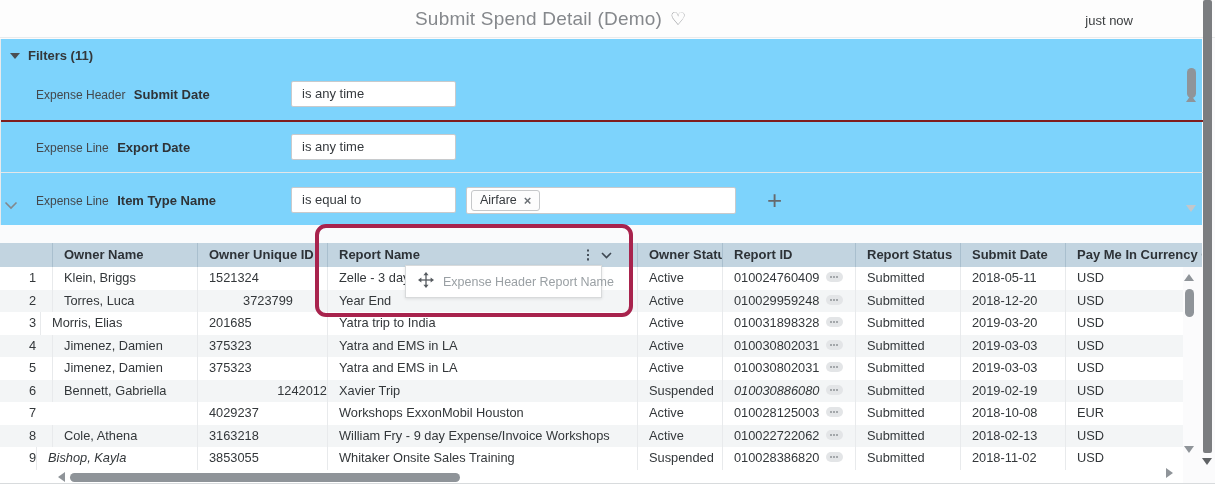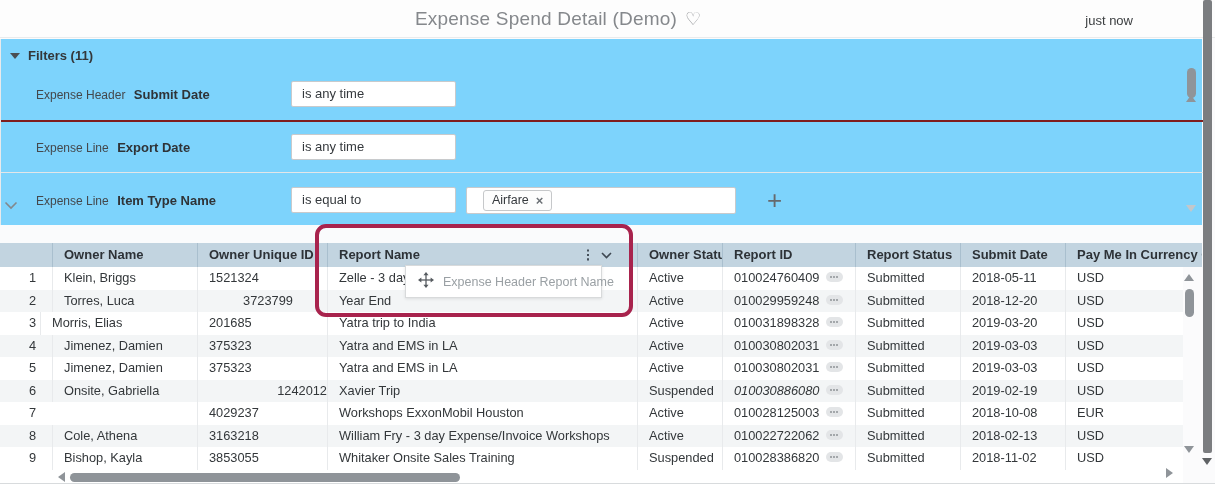--- a/index.html
+++ b/index.html
@@ -22,21 +22,21 @@
   .f-row { position:absolute; left:0; width:1202px; height:52px; }
   .f-row.r1 { top:29px; }
   .f-row.r2 { top:81px; border-top:2px solid #7f1d1d; }
   .f-row.r3 { top:133px; height:54px; border-top:1px solid #e4e6e8; }
   .f-label { position:absolute; left:35px; top:50%; transform:translateY(-50%); white-space:nowrap; }
   .f-context { font-size:12px; color:#44484c; }
   .f-field { font-size:13px; font-weight:700; color:#2f3337; margin-left:4px; }
   .op-box { position:absolute; left:290px; top:50%; margin-top:-13px; width:165px; height:26px; background:#fff;
             border:1px solid #c8cacc; border-radius:2px; font-size:13px; color:#35393d; line-height:24px; padding-left:10px; }
   .values-box { position:absolute; left:465px; top:50%; margin-top:-13px; width:270px; height:27px; background:#fff;
-            border:1px solid #c8cacc; border-radius:2px; display:flex; align-items:center; padding-left:16px; }
+            border:1px solid #c8cacc; border-radius:2px; display:flex; align-items:center; padding-left:4px; }
   .chip { display:inline-flex; align-items:center; border:1px solid #c6c8ca; border-radius:3px; background:#fdfdfd;
           padding:2px 8px; font-size:12.5px; color:#35393d; }
   .chip-x { margin-left:7px; color:#6b7075; font-size:13px; font-weight:700; cursor:pointer; }
   .add-filter { position:absolute; left:766px; top:50%; margin-top:-15px; font-size:26px; font-weight:300; color:#66696d; cursor:pointer; line-height:30px; }
   .row-chevron { position:absolute; left:3px; top:50%; margin-top:-4px; cursor:pointer; }
 
   .gap-strip { position:absolute; left:0; top:225px; width:1202px; height:18px; background:#fafbfc; }
 
   
   .grid-header { position:absolute; left:0; top:243px; width:1202px; height:24px; background:#c2d4e0; }
@@ -75,21 +75,21 @@
 
   .bottom-line { position:absolute; left:0; top:483px; width:1215px; height:1px; background:#d8dbdd; }
   .below-strip { position:absolute; left:0; top:484px; width:1215px; height:5px; background:#fff; }
 </style>
 </head>
 <body>
 
 <div class="page">
 
   <div class="titlebar">
-    <div class="page-title"><span>Expense Spend Detail (Demo)</span><span class="fav-heart">♡</span></div>
+    <div class="page-title"><span>Submit Spend Detail (Demo)</span><span class="fav-heart">♡</span></div>
     <div class="updated">just now</div>
   </div>
 
   <div class="filters-panel">
     <div class="filters-toggle">
       <span class="caret-down"></span>
       <span class="filters-label">Filters (11)</span>
     </div>
 
     <div class="f-row r1">
@@ -204,21 +204,21 @@
         <div class="t-cell" style="left: 197px; width: 130px; height: 22.56px; line-height: 22.56px;"><span>375323</span></div>
         <div class="t-cell" style="left: 327px; width: 310px; height: 22.56px; line-height: 22.56px;"><span>Yatra and EMS in LA</span></div>
         <div class="t-cell" style="left: 637px; width: 85px; height: 22.56px; line-height: 22.56px;"><span>Active</span></div>
         <div class="t-cell" style="left: 722px; width: 133px; height: 22.56px; line-height: 22.56px;"><span>010030802031</span><span class="ra-pill"><i></i></span></div>
         <div class="t-cell" style="left: 855px; width: 105px; height: 22.56px; line-height: 22.56px;"><span>Submitted</span></div>
         <div class="t-cell" style="left: 960px; width: 105px; height: 22.56px; line-height: 22.56px;"><span>2019-03-03</span></div>
         <div class="t-cell" style="left: 1065px; width: 137px; height: 22.56px; line-height: 22.56px;"><span>USD</span></div>
       </div>
       <div class="t-row even" style="top: 112.8px; height: 22.56px;">
         <div class="t-cell first" style="left: 0px; width: 52px; height: 22.56px; line-height: 22.56px;"><span>6</span></div>
-        <div class="t-cell" style="left: 52px; width: 145px; height: 22.56px; line-height: 22.56px;"><span>Onsite, Gabriella</span></div>
+        <div class="t-cell" style="left: 52px; width: 145px; height: 22.56px; line-height: 22.56px;"><span>Bennett, Gabriella</span></div>
         <div class="t-cell" style="left: 197px; width: 130px; height: 22.56px; line-height: 22.56px; text-align: right;"><span>1242012</span></div>
         <div class="t-cell" style="left: 327px; width: 310px; height: 22.56px; line-height: 22.56px;"><span>Xavier Trip</span></div>
         <div class="t-cell" style="left: 637px; width: 85px; height: 22.56px; line-height: 22.56px;"><span>Suspended</span></div>
         <div class="t-cell" style="left: 722px; width: 133px; height: 22.56px; line-height: 22.56px; font-style: italic;"><span>010030886080</span><span class="ra-pill"><i></i></span></div>
         <div class="t-cell" style="left: 855px; width: 105px; height: 22.56px; line-height: 22.56px;"><span>Submitted</span></div>
         <div class="t-cell" style="left: 960px; width: 105px; height: 22.56px; line-height: 22.56px;"><span>2019-02-19</span></div>
         <div class="t-cell" style="left: 1065px; width: 137px; height: 22.56px; line-height: 22.56px;"><span>USD</span></div>
       </div>
       <div class="t-row" style="top: 135.36px; height: 22.56px;">
         <div class="t-cell first" style="left: 0px; width: 52px; height: 22.56px; line-height: 22.56px;"><span>7</span></div>
@@ -227,30 +227,30 @@
         <div class="t-cell" style="left: 637px; width: 85px; height: 22.56px; line-height: 22.56px;"><span>Active</span></div>
         <div class="t-cell" style="left: 722px; width: 133px; height: 22.56px; line-height: 22.56px;"><span>010028125003</span><span class="ra-pill"><i></i></span></div>
         <div class="t-cell" style="left: 855px; width: 105px; height: 22.56px; line-height: 22.56px;"><span>Submitted</span></div>
         <div class="t-cell" style="left: 960px; width: 105px; height: 22.56px; line-height: 22.56px;"><span>2018-10-08</span></div>
         <div class="t-cell" style="left: 1065px; width: 137px; height: 22.56px; line-height: 22.56px;"><span>EUR</span></div>
       </div>
       <div class="t-row even" style="top: 157.92px; height: 22.56px;">
         <div class="t-cell first" style="left: 0px; width: 52px; height: 22.56px; line-height: 22.56px;"><span>8</span></div>
         <div class="t-cell" style="left: 52px; width: 145px; height: 22.56px; line-height: 22.56px;"><span>Cole, Athena</span></div>
         <div class="t-cell" style="left: 197px; width: 130px; height: 22.56px; line-height: 22.56px;"><span>3163218</span></div>
-        <div class="t-cell" style="left: 327px; width: 310px; height: 22.56px; line-height: 22.56px;"><span>William Fry - 3 day Expense/Invoice Workshops</span></div>
+        <div class="t-cell" style="left: 327px; width: 310px; height: 22.56px; line-height: 22.56px;"><span>William Fry - 9 day Expense/Invoice Workshops</span></div>
         <div class="t-cell" style="left: 637px; width: 85px; height: 22.56px; line-height: 22.56px;"><span>Active</span></div>
         <div class="t-cell" style="left: 722px; width: 133px; height: 22.56px; line-height: 22.56px;"><span>010022722062</span><span class="ra-pill"><i></i></span></div>
         <div class="t-cell" style="left: 855px; width: 105px; height: 22.56px; line-height: 22.56px;"><span>Submitted</span></div>
         <div class="t-cell" style="left: 960px; width: 105px; height: 22.56px; line-height: 22.56px;"><span>2018-02-13</span></div>
         <div class="t-cell" style="left: 1065px; width: 137px; height: 22.56px; line-height: 22.56px;"><span>USD</span></div>
       </div>
       <div class="t-row" style="top: 180.48px; height: 22.56px;">
         <div class="t-cell first" style="left: 0px; width: 52px; height: 22.56px; line-height: 22.56px;"><span>9</span></div>
-        <div class="t-cell" style="left: 52px; width: 145px; height: 22.56px; line-height: 22.56px;"><span>Bishop, Kayla</span></div>
+        <div class="t-cell" style="left: 36px; width: 145px; height: 22.56px; line-height: 22.56px; font-style: italic;"><span>Bishop, Kayla</span></div>
         <div class="t-cell" style="left: 197px; width: 130px; height: 22.56px; line-height: 22.56px;"><span>3853055</span></div>
         <div class="t-cell" style="left: 327px; width: 310px; height: 22.56px; line-height: 22.56px;"><span>Whitaker Onsite Sales Training</span></div>
         <div class="t-cell" style="left: 637px; width: 85px; height: 22.56px; line-height: 22.56px;"><span>Suspended</span></div>
         <div class="t-cell" style="left: 722px; width: 133px; height: 22.56px; line-height: 22.56px;"><span>010028386820</span><span class="ra-pill"><i></i></span></div>
         <div class="t-cell" style="left: 855px; width: 105px; height: 22.56px; line-height: 22.56px;"><span>Submitted</span></div>
         <div class="t-cell" style="left: 960px; width: 105px; height: 22.56px; line-height: 22.56px;"><span>2018-11-02</span></div>
         <div class="t-cell" style="left: 1065px; width: 137px; height: 22.56px; line-height: 22.56px;"><span>USD</span></div>
       </div>
     </div>
 

